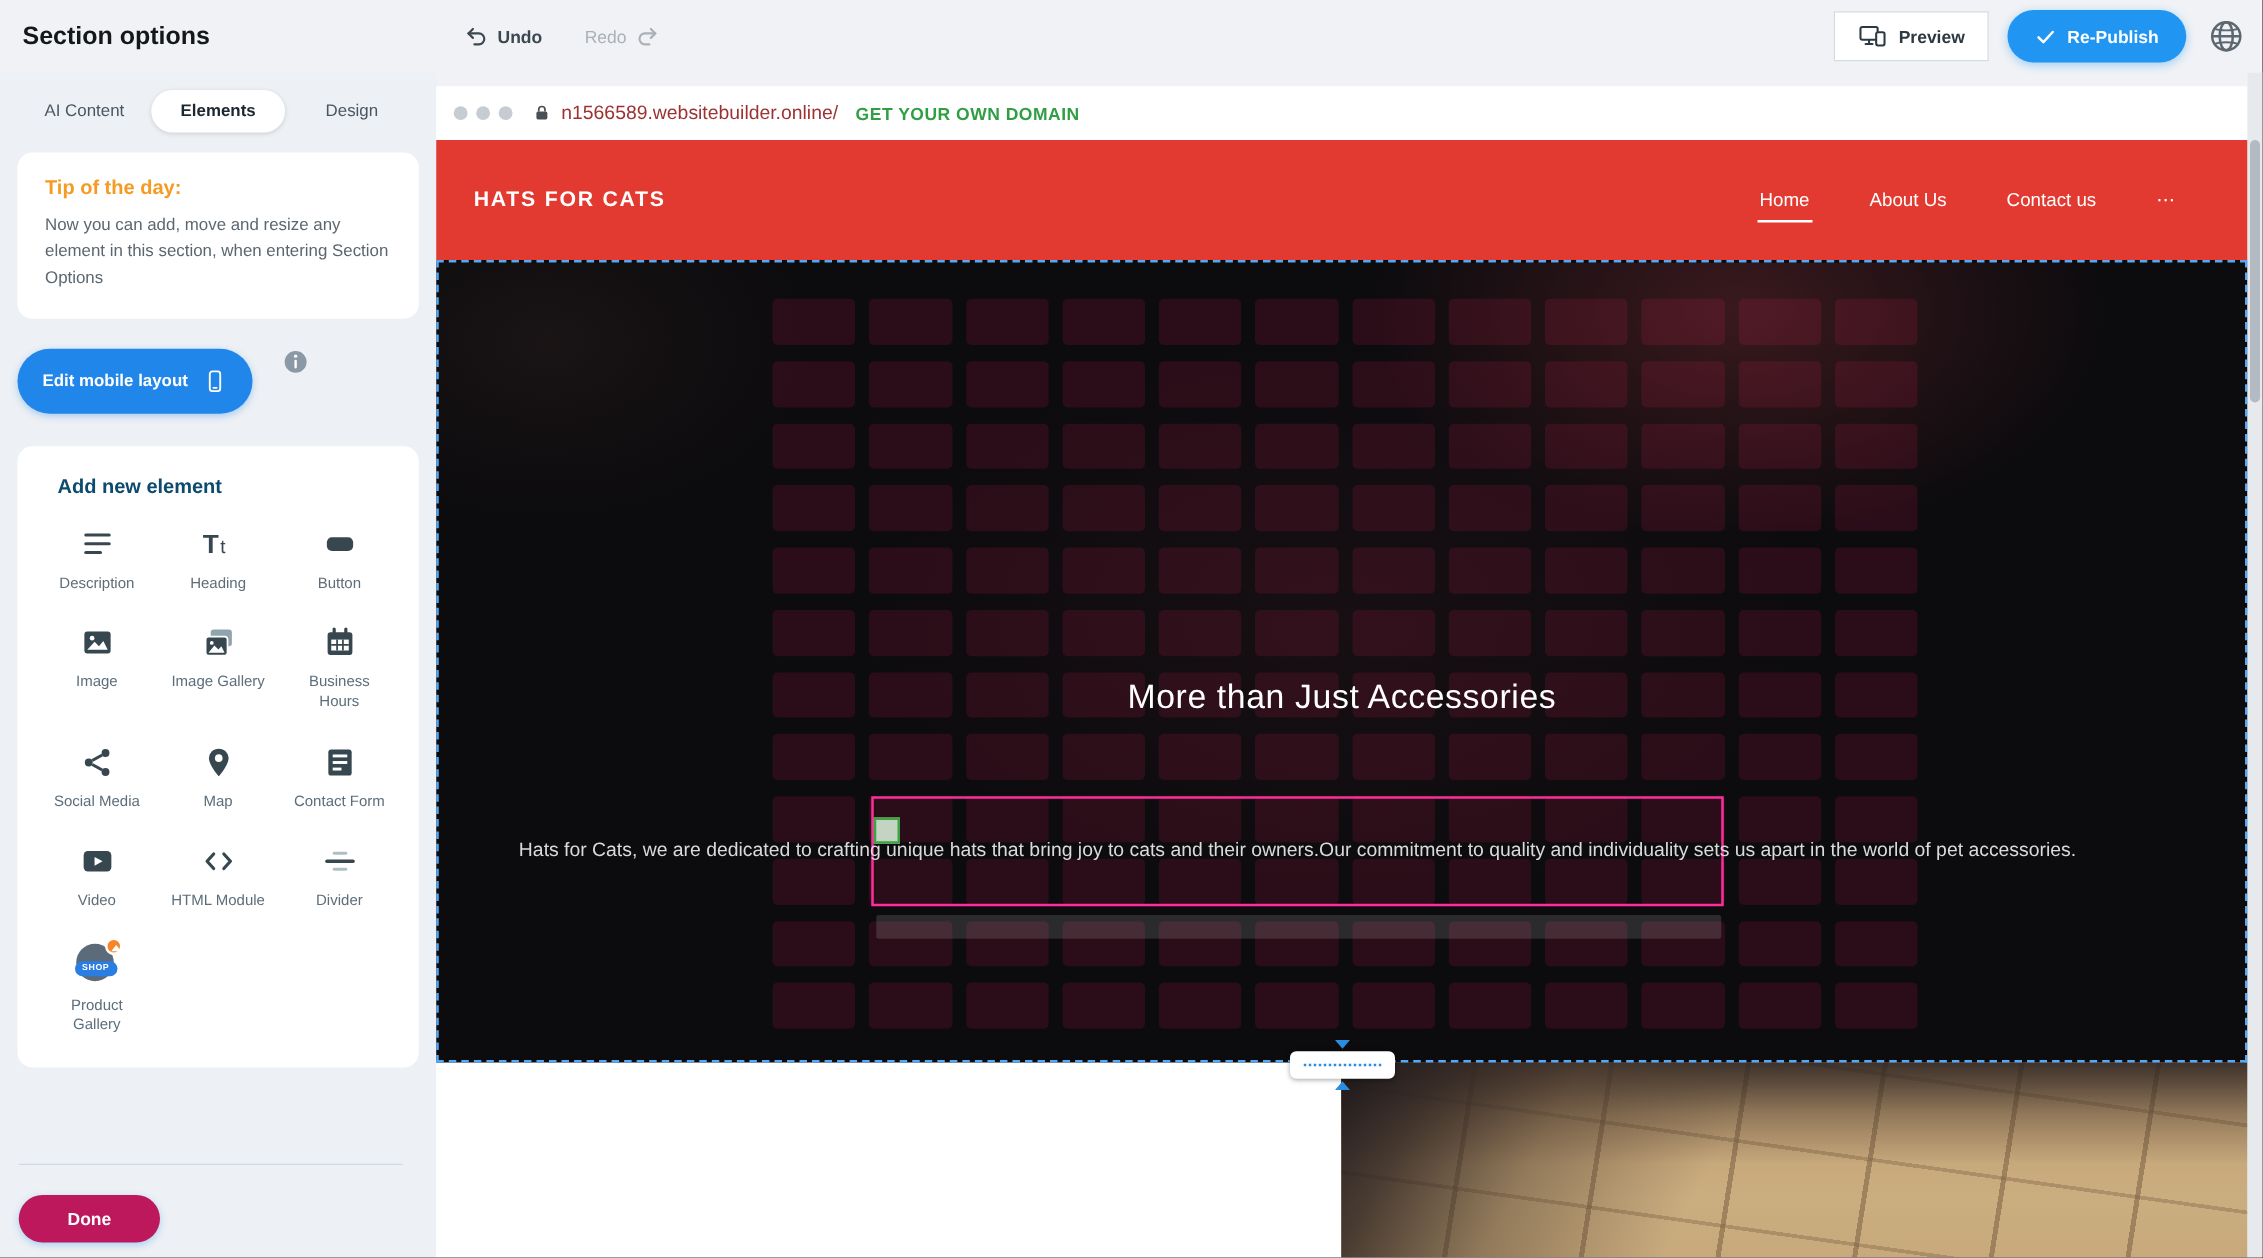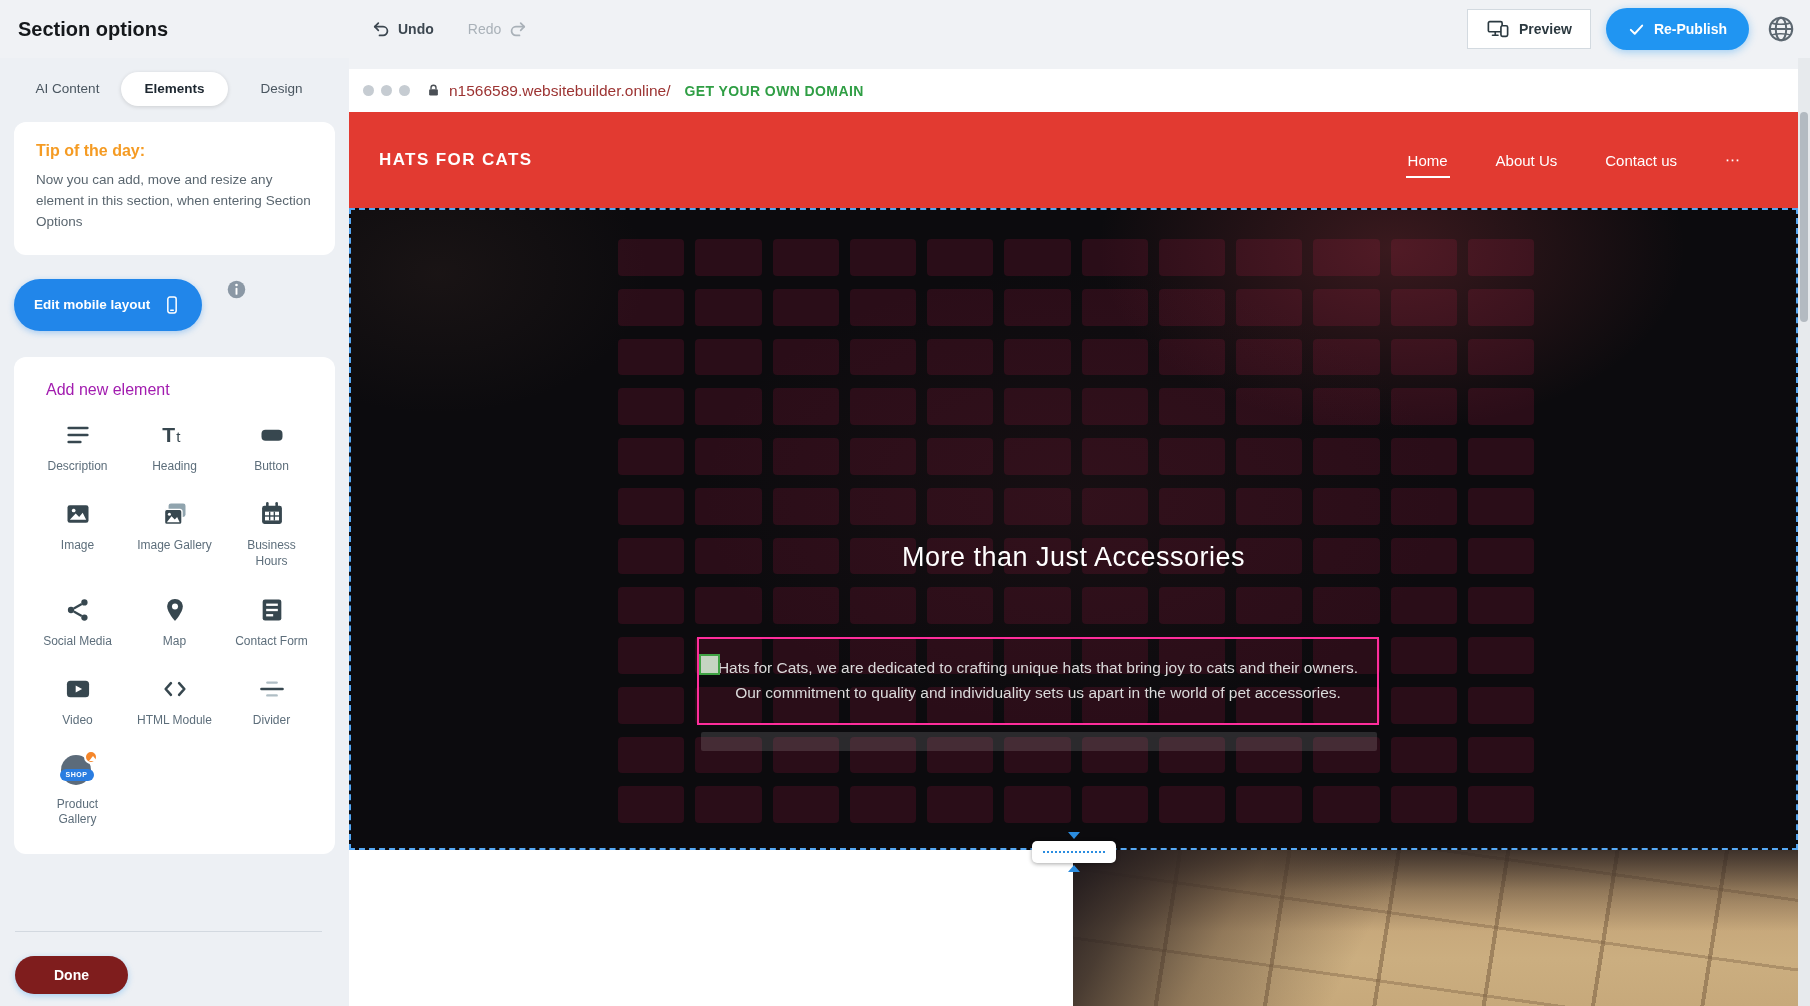--- a/index.html
+++ b/index.html
@@ -22,32 +22,32 @@
   .tabs { display:flex; height:34px; margin-bottom:16px; align-items:center; }
   .tab { flex:1; text-align:center; font-size:13.5px; color:#4a5660; line-height:34px; border-radius:17px; cursor:pointer; }
   .tab.active { background:#fff; color:#1d2730; font-weight:700; box-shadow:0 1px 4px rgba(0,0,0,.14); }
   .tip-card { background:#fff; border-radius:12px; padding:20px 22px 22px; margin-bottom:20px; }
   .tip-title { color:#f59b23; font-weight:700; font-size:16px; margin-bottom:10px; }
   .tip-body { color:#5b6770; font-size:13.5px; line-height:1.55; }
   .mobile-row { display:flex; gap:24px; margin:24px 0 26px 0; }
   .edit-mobile-btn { height:52px; padding:0 20px; background:#2186ea; border-radius:26px; display:flex; align-items:center; gap:12px; color:#fff; font-size:13.5px; font-weight:700; cursor:pointer; box-shadow:0 2px 6px rgba(33,134,234,.35); }
   .info-btn { width:21px; height:21px; cursor:pointer; }
   .add-card { background:#fff; border-radius:12px; padding:24px 16px 26px; }
-  .add-title { font-size:16px; font-weight:400; color:#a21caf; margin:0 0 20px 16px; }
+  .add-title { font-size:16px; font-weight:700; color:#0c4a6e; margin:0 0 20px 16px; }
   .el-grid { display:grid; grid-template-columns:repeat(3,1fr); row-gap:24px; column-gap:2px; }
   .el-item { display:flex; flex-direction:column; align-items:center; gap:8px; cursor:pointer; }
   .el-ico { height:32px; display:flex; align-items:center; justify-content:center; }
   .el-label { font-size:12px; color:#5d6e7b; text-align:center; line-height:1.3; max-width:76px; }
   .pg-wrap { position:relative; width:36px; height:34px; }
   .pg-circle { position:absolute; left:1px; top:1px; width:30px; height:30px; border-radius:50%; background:#5c6b7a; }
   .pg-ribbon { position:absolute; left:0; top:15px; width:34px; height:12px; background:#2a7de1; border-radius:6px; color:#fff; font-size:7px; font-weight:700; text-align:center; line-height:12px; letter-spacing:.5px; }
   .pg-badge { position:absolute; right:-2px; top:-4px; width:14px; height:14px; border-radius:50%; background:#f5862a; border:2px solid #fff; }
   .pg-badge::after { content:""; position:absolute; left:3px; top:4.5px; width:0; height:0; border-left:4px solid transparent; border-right:4px solid transparent; border-bottom:5px solid #fff; }
   .sidebar-divider { position:absolute; left:15px; right:27px; bottom:74px; border-top:1px solid #d3d9e0; }
-  .done-btn { position:absolute; left:15px; bottom:12px; width:113px; height:38px; border-radius:19px; background:#7f1d1d; color:#fff; font-size:14px; font-weight:700; display:flex; align-items:center; justify-content:center; cursor:pointer; box-shadow:0 2px 6px rgba(33,150,243,.35); }
+  .done-btn { position:absolute; left:15px; bottom:12px; width:113px; height:38px; border-radius:19px; background:#be185d; color:#fff; font-size:14px; font-weight:700; display:flex; align-items:center; justify-content:center; cursor:pointer; box-shadow:0 2px 6px rgba(33,150,243,.35); }
 
   
   .canvas { position:absolute; left:349px; top:58px; width:1449px; height:948px; }
   .browser-gap { height:11px; }
   .browser-bar { height:43px; background:#fff; display:flex; align-items:center; padding:0 14px; }
   .win-dots { display:flex; gap:7px; margin-right:16px; }
   .win-dot { width:11px; height:11px; border-radius:50%; background:#c6ccd2; }
   .url-text { font-size:15.5px; color:#9c3332; margin-left:8px; }
   .domain-cta { font-size:14px; font-weight:700; color:#2f9e44; letter-spacing:.4px; margin-left:14px; cursor:pointer; }
 
@@ -59,21 +59,21 @@
 
   .hero { height:642px; background:#0c0b0e; position:relative; border:2px dashed #55a8f4; overflow:hidden; }
   .tile-grid { position:absolute; left:267px; top:29px; width:916px; height:584px; display:grid; grid-template-columns:repeat(12,1fr); grid-template-rows:repeat(12,1fr); gap:13px 11px; }
   .tile { background:#2a0d18; border-radius:4px; }
   .hero-glow { position:absolute; inset:0; pointer-events:none;
     background: radial-gradient(420px 260px at 72% 6%, rgba(205,70,80,.24), transparent 70%),
                 radial-gradient(300px 200px at 6% 10%, rgba(95,65,55,.16), transparent 70%),
                 radial-gradient(520px 320px at 50% 45%, rgba(120,50,60,.10), transparent 72%); }
   .hero-heading { position:absolute; left:0; right:0; top:130px; text-align:center; color:#fff; font-size:52px; line-height:80px; font-weight:600; letter-spacing:.5px; white-space:nowrap; }
   .hero-sub { position:absolute; left:0; right:0; top:332px; text-align:center; color:#fff; font-size:27px; font-weight:400; letter-spacing:.5px; }
-  .selected-text { position:absolute; left:346px; top:427px; width:682px; height:88px; border:2px solid #ff2d9c; display:flex; flex-direction:column; align-items:center; justify-content:center; }
+  .selected-text { position:absolute; left:346px; top:427px; width:682px; height:88px; border:2px solid #ff2d9c; display:flex; align-items:center; justify-content:center; }
   .selected-text div { color:#dadada; font-size:15.5px; line-height:1.6; white-space:nowrap; }
   .green-handle { position:absolute; left:348px; top:444px; width:21px; height:21px; background:rgba(224,248,224,.85); border:2px solid #3fa344; z-index:4; }
   .ghost-strip { position:absolute; left:350px; top:522px; width:676px; height:19px; background:rgba(255,255,255,.13); border-radius:2px; }
 
   .bottom-area { height:156px; display:flex; }
   .bottom-white { width:724px; background:#fff; }
   .bottom-photo { flex:1;
     background:
       linear-gradient(118deg, rgba(28,22,26,.95) 0%, rgba(45,35,33,.82) 10%, rgba(80,62,48,.45) 24%, rgba(0,0,0,0) 42%),
       linear-gradient(180deg, rgba(35,27,28,.8) 0%, rgba(60,47,40,.35) 26%, rgba(0,0,0,0) 52%),

